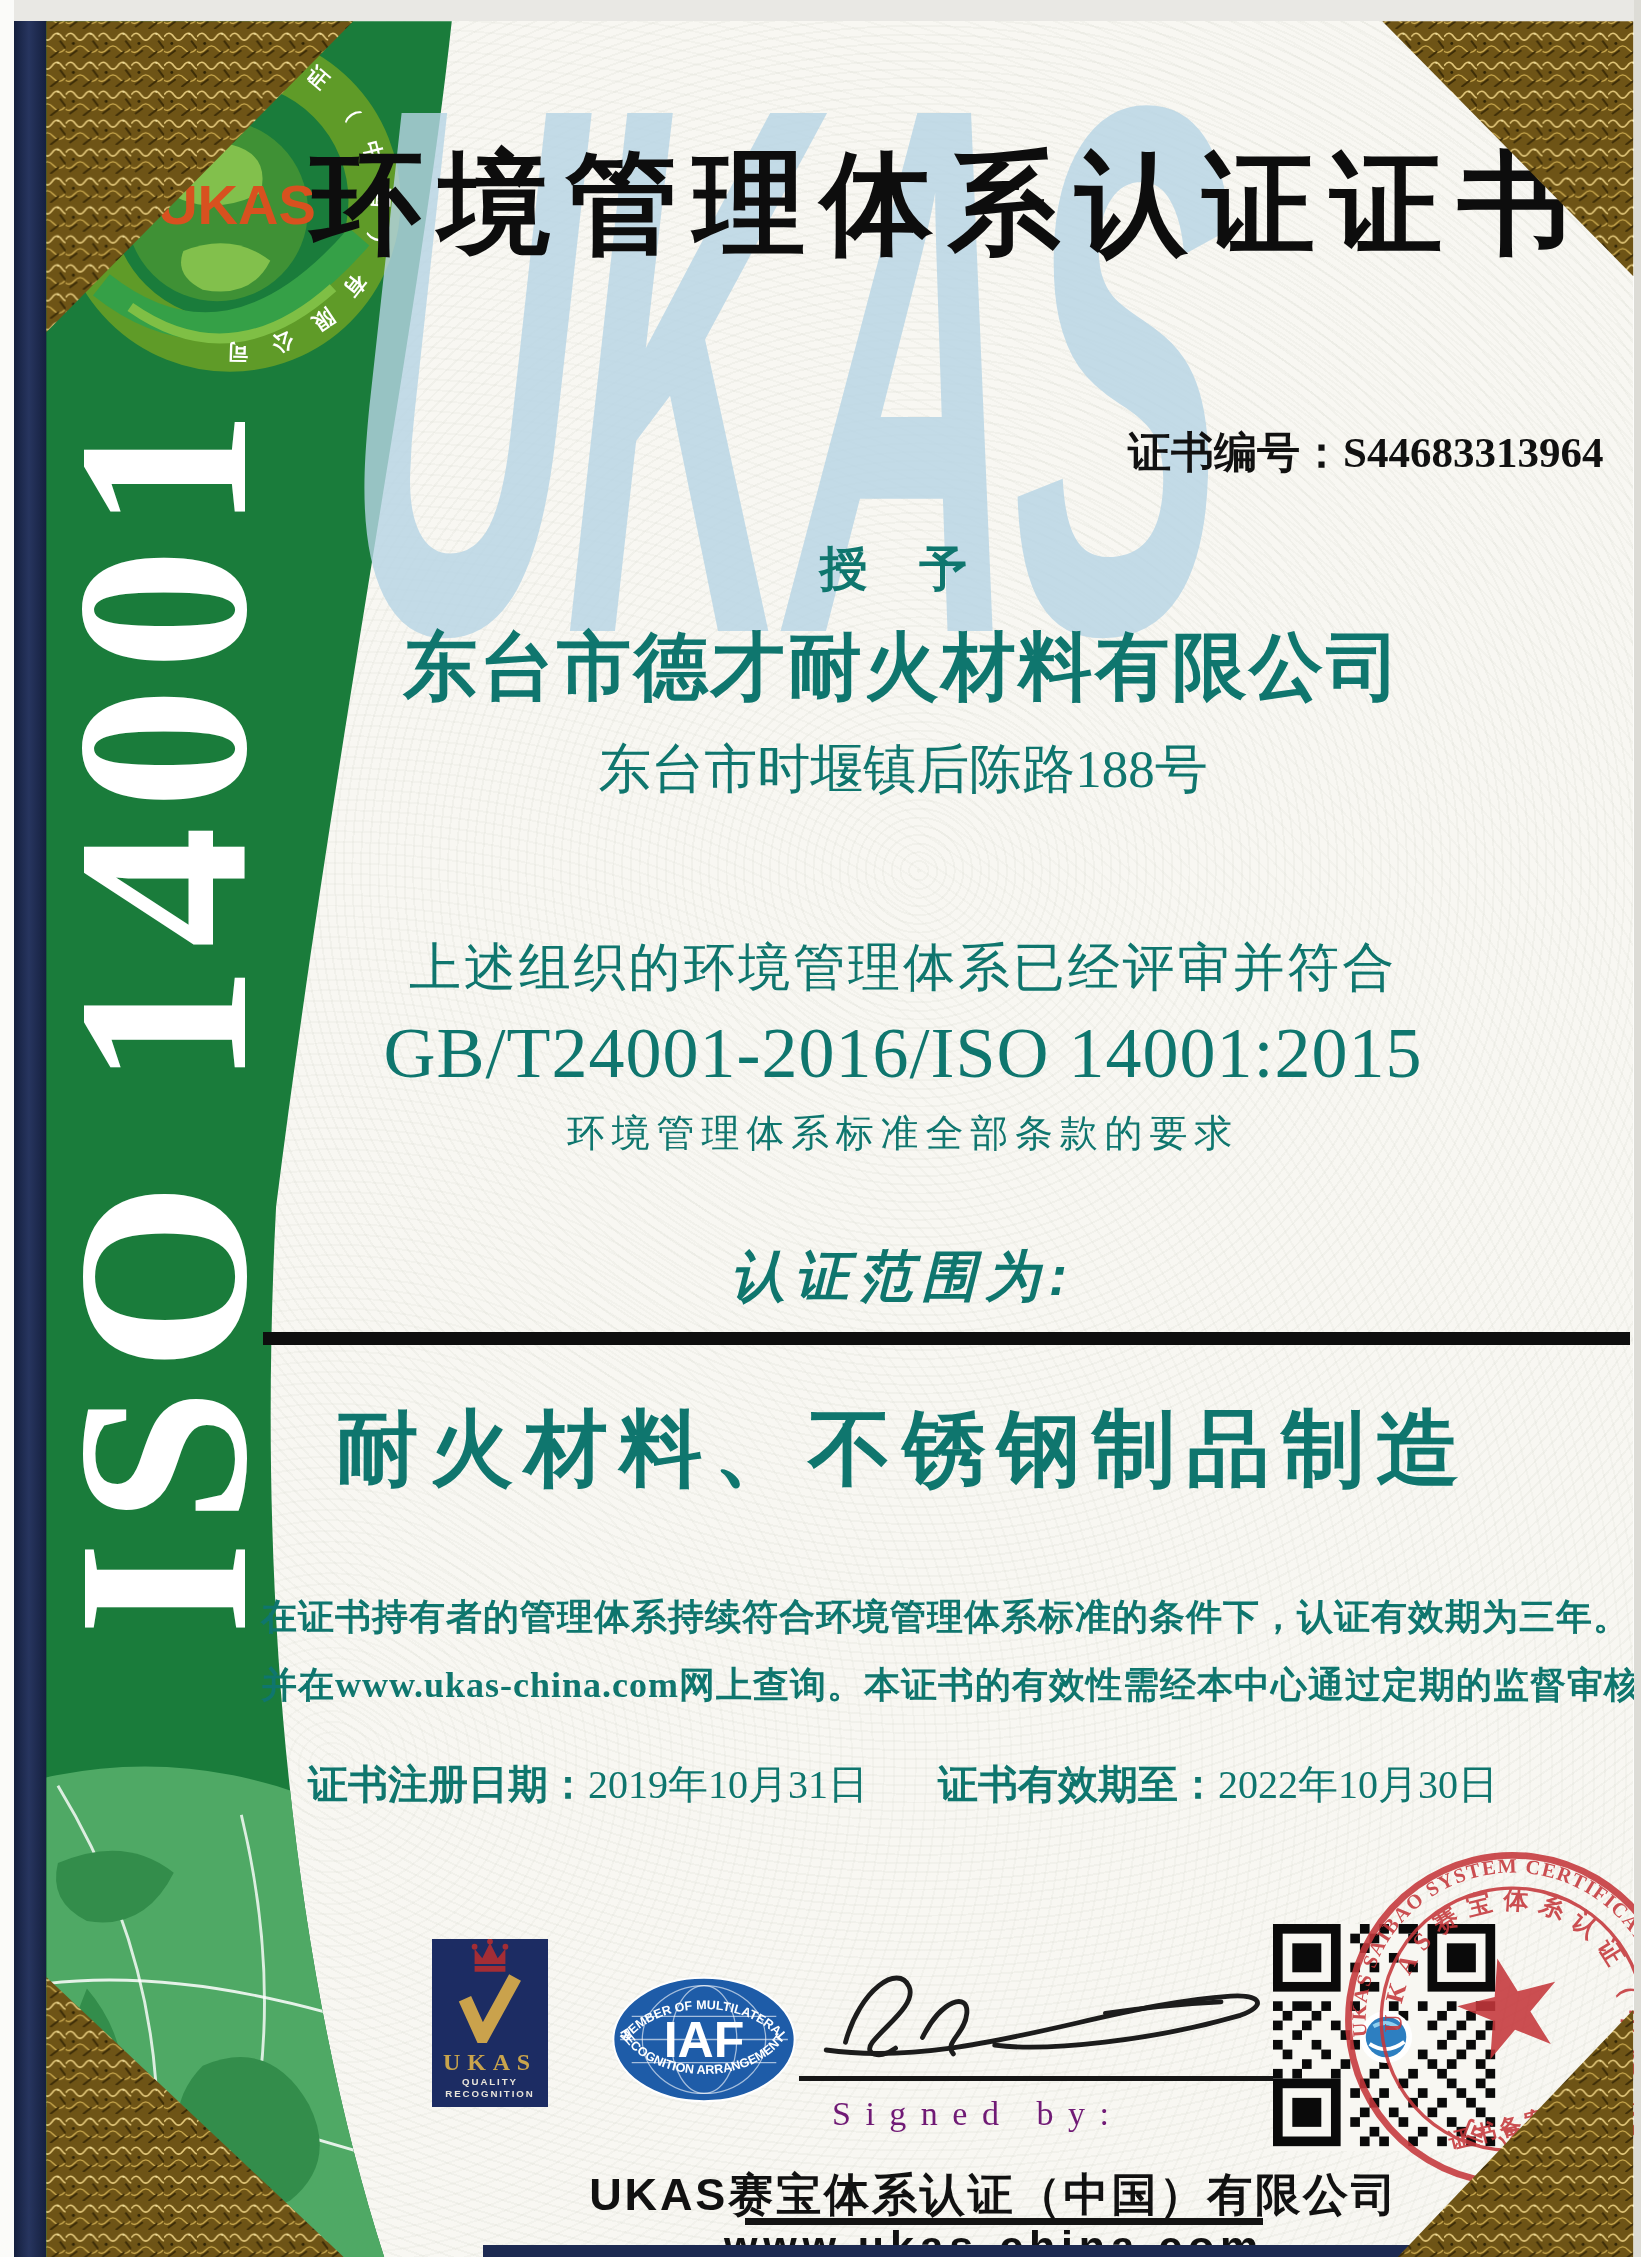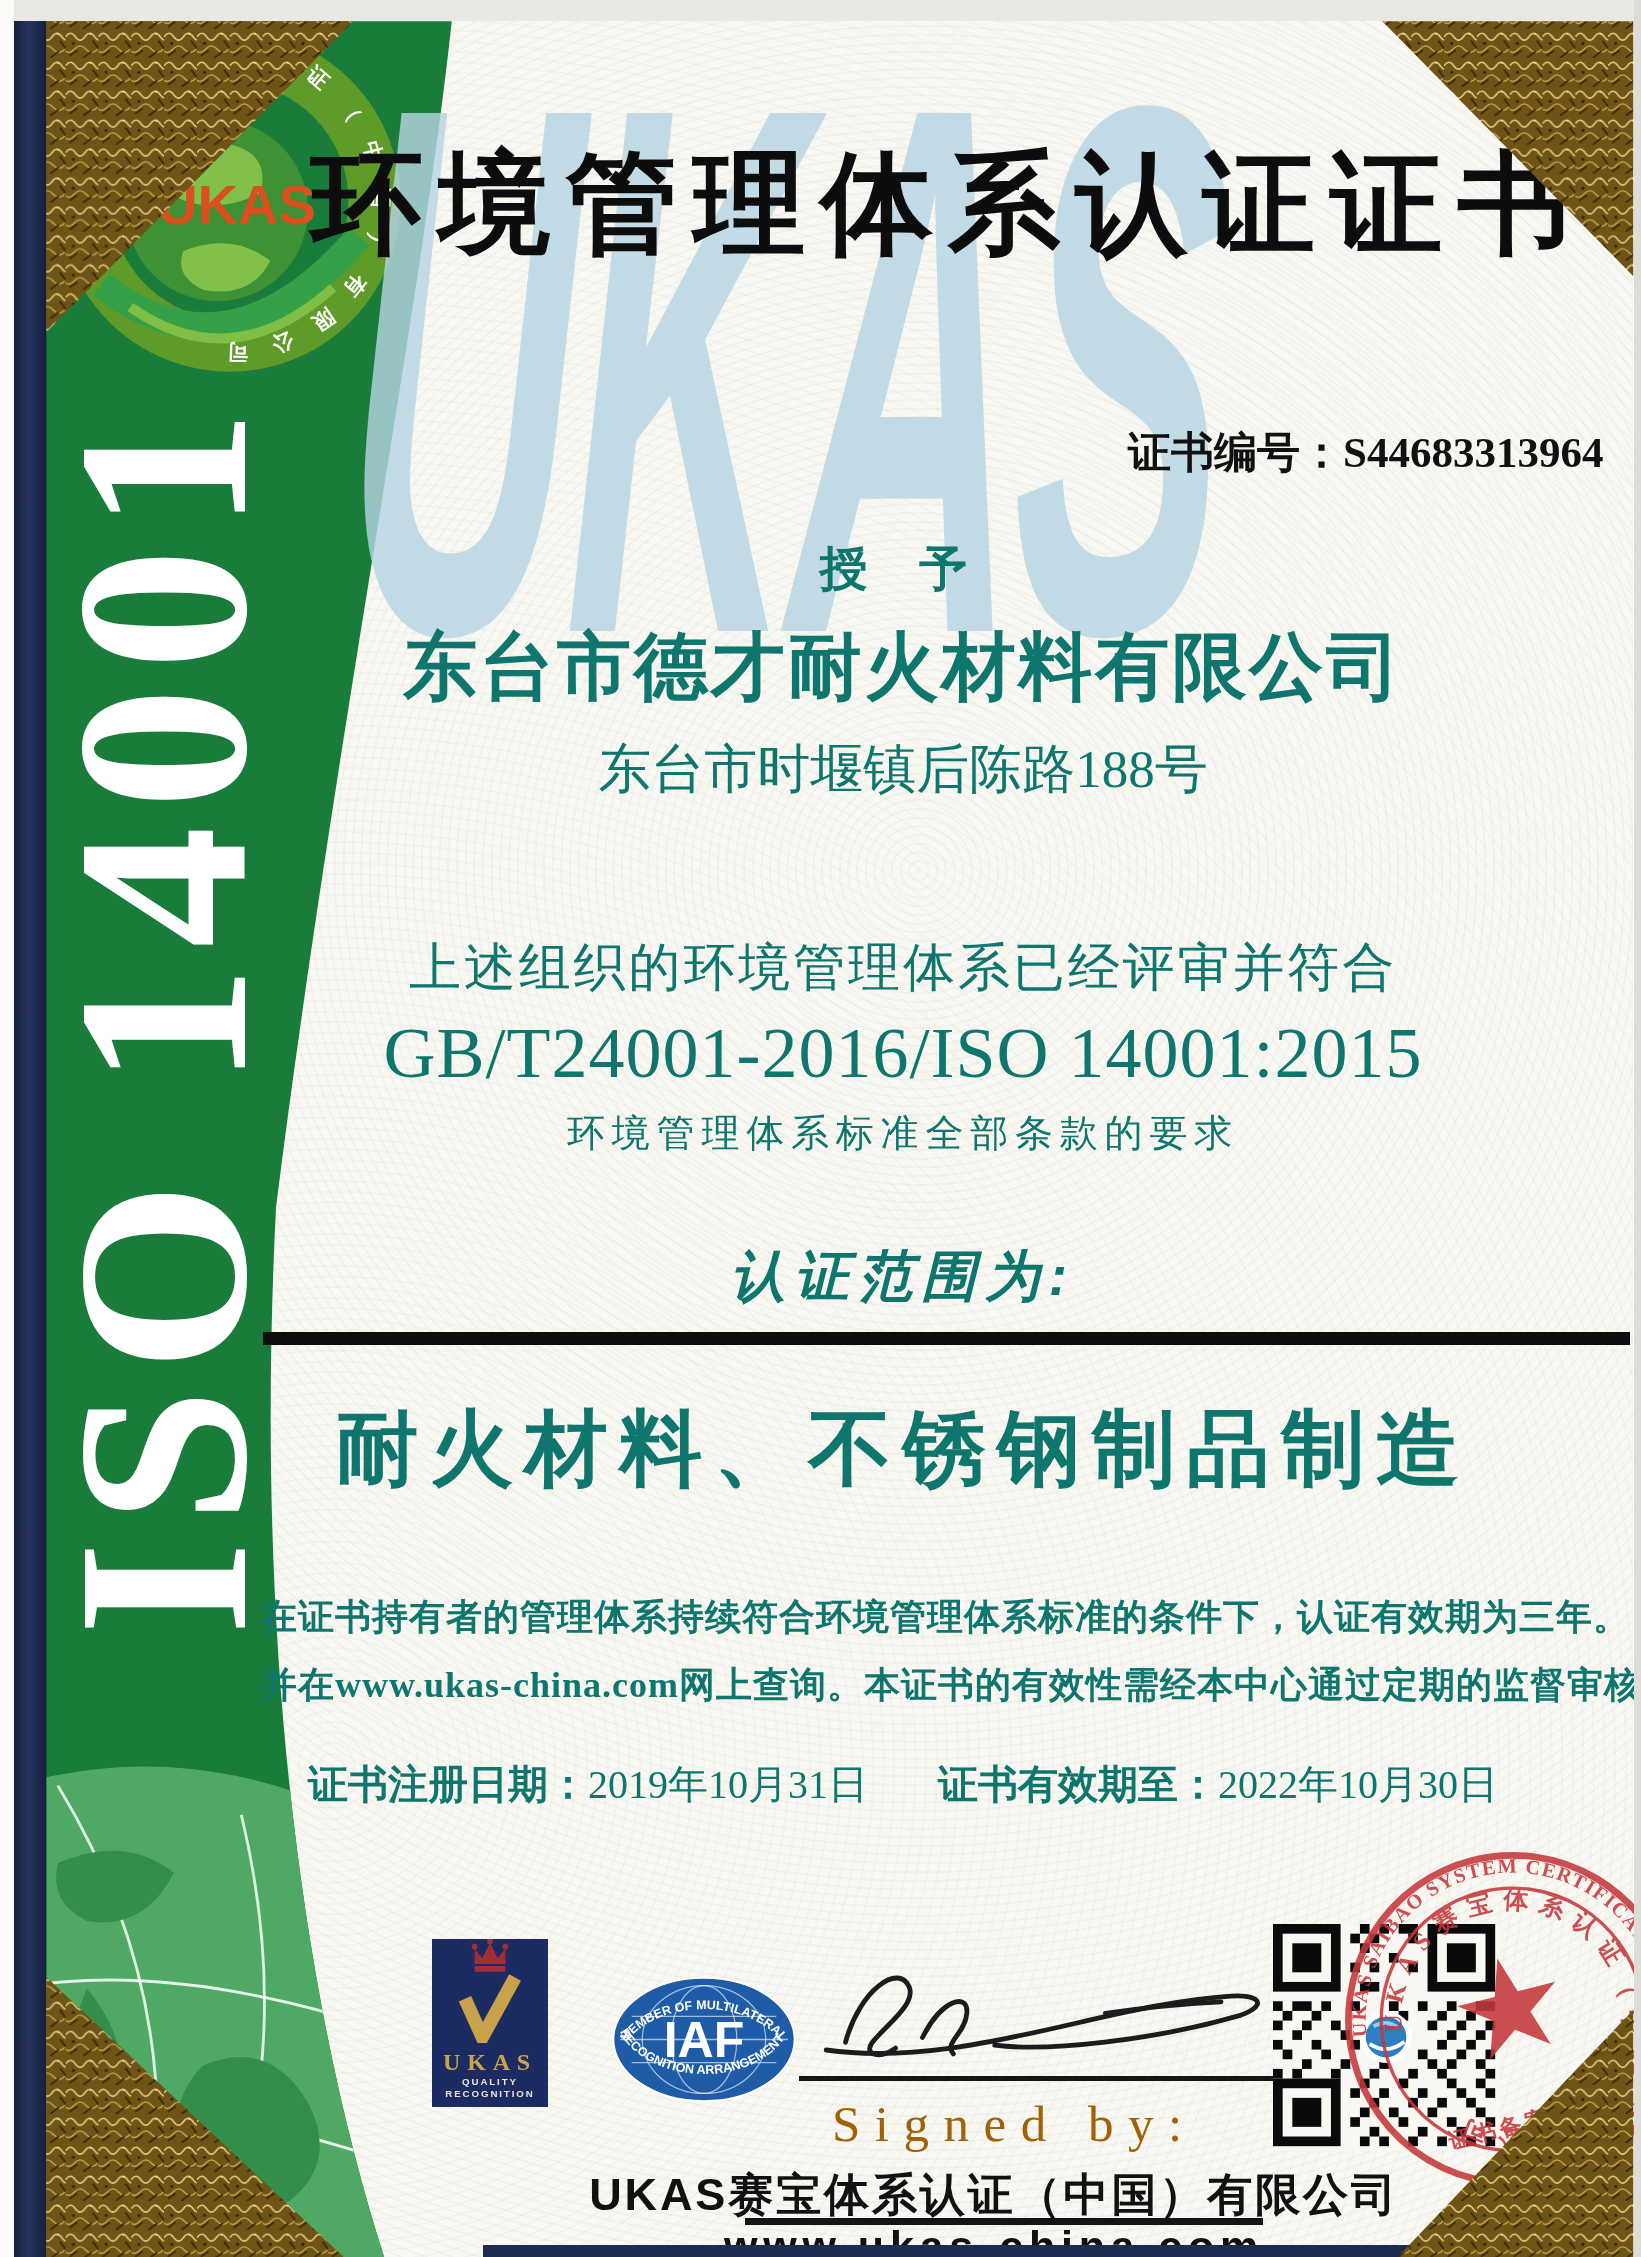--- a/index.html
+++ b/index.html
@@ -47,21 +47,21 @@
   .dates{top:1757px;font-size:40px;}
   .dates .lbl{font-family:"Liberation Sans","DejaVu Sans",sans-serif;font-weight:bold;}
   .dates .gap{display:inline-block;width:70px;}
   
   .ukas-badge{left:432px;top:1939px;width:116px;height:168px;background:#1c2c63;
       text-align:center;color:#c9a44c;font-family:"Liberation Serif",serif;}
   .ukas-badge .letters{font-size:24px;letter-spacing:6.8px;font-weight:bold;margin-top:1.9px;}
   .ukas-badge .small{font-family:"Liberation Sans",sans-serif;font-size:9.7px;color:#e8e4da;
       letter-spacing:1.9px;line-height:12.6px;font-weight:bold;}
   .sigline{left:799px;top:2076px;width:497px;height:4.8px;background:#161616;}
-  .signedby{left:832px;top:2095px;font-size:51px;letter-spacing:14.5px;color:#a16207;white-space:nowrap;}
+  .signedby{left:832px;top:2095px;font-size:34px;letter-spacing:14.5px;color:#701a75;white-space:nowrap;}
   .footer-co{left:579px;width:830px;top:2165px;text-align:center;font-size:45px;font-weight:bold;
       letter-spacing:2.9px;color:#111;}
   .footer-line{left:745px;top:2218px;width:518px;height:6.8px;background:#141414;}
   .footer-url{left:579px;width:830px;top:2222px;text-align:center;font-size:43px;font-weight:bold;
       letter-spacing:5.8px;color:#111;}
   .navy-bottom{left:483px;top:2245px;width:1043px;height:12.6px;background:#1d2a52;}
 </style>
 </head>
 <body>
 

